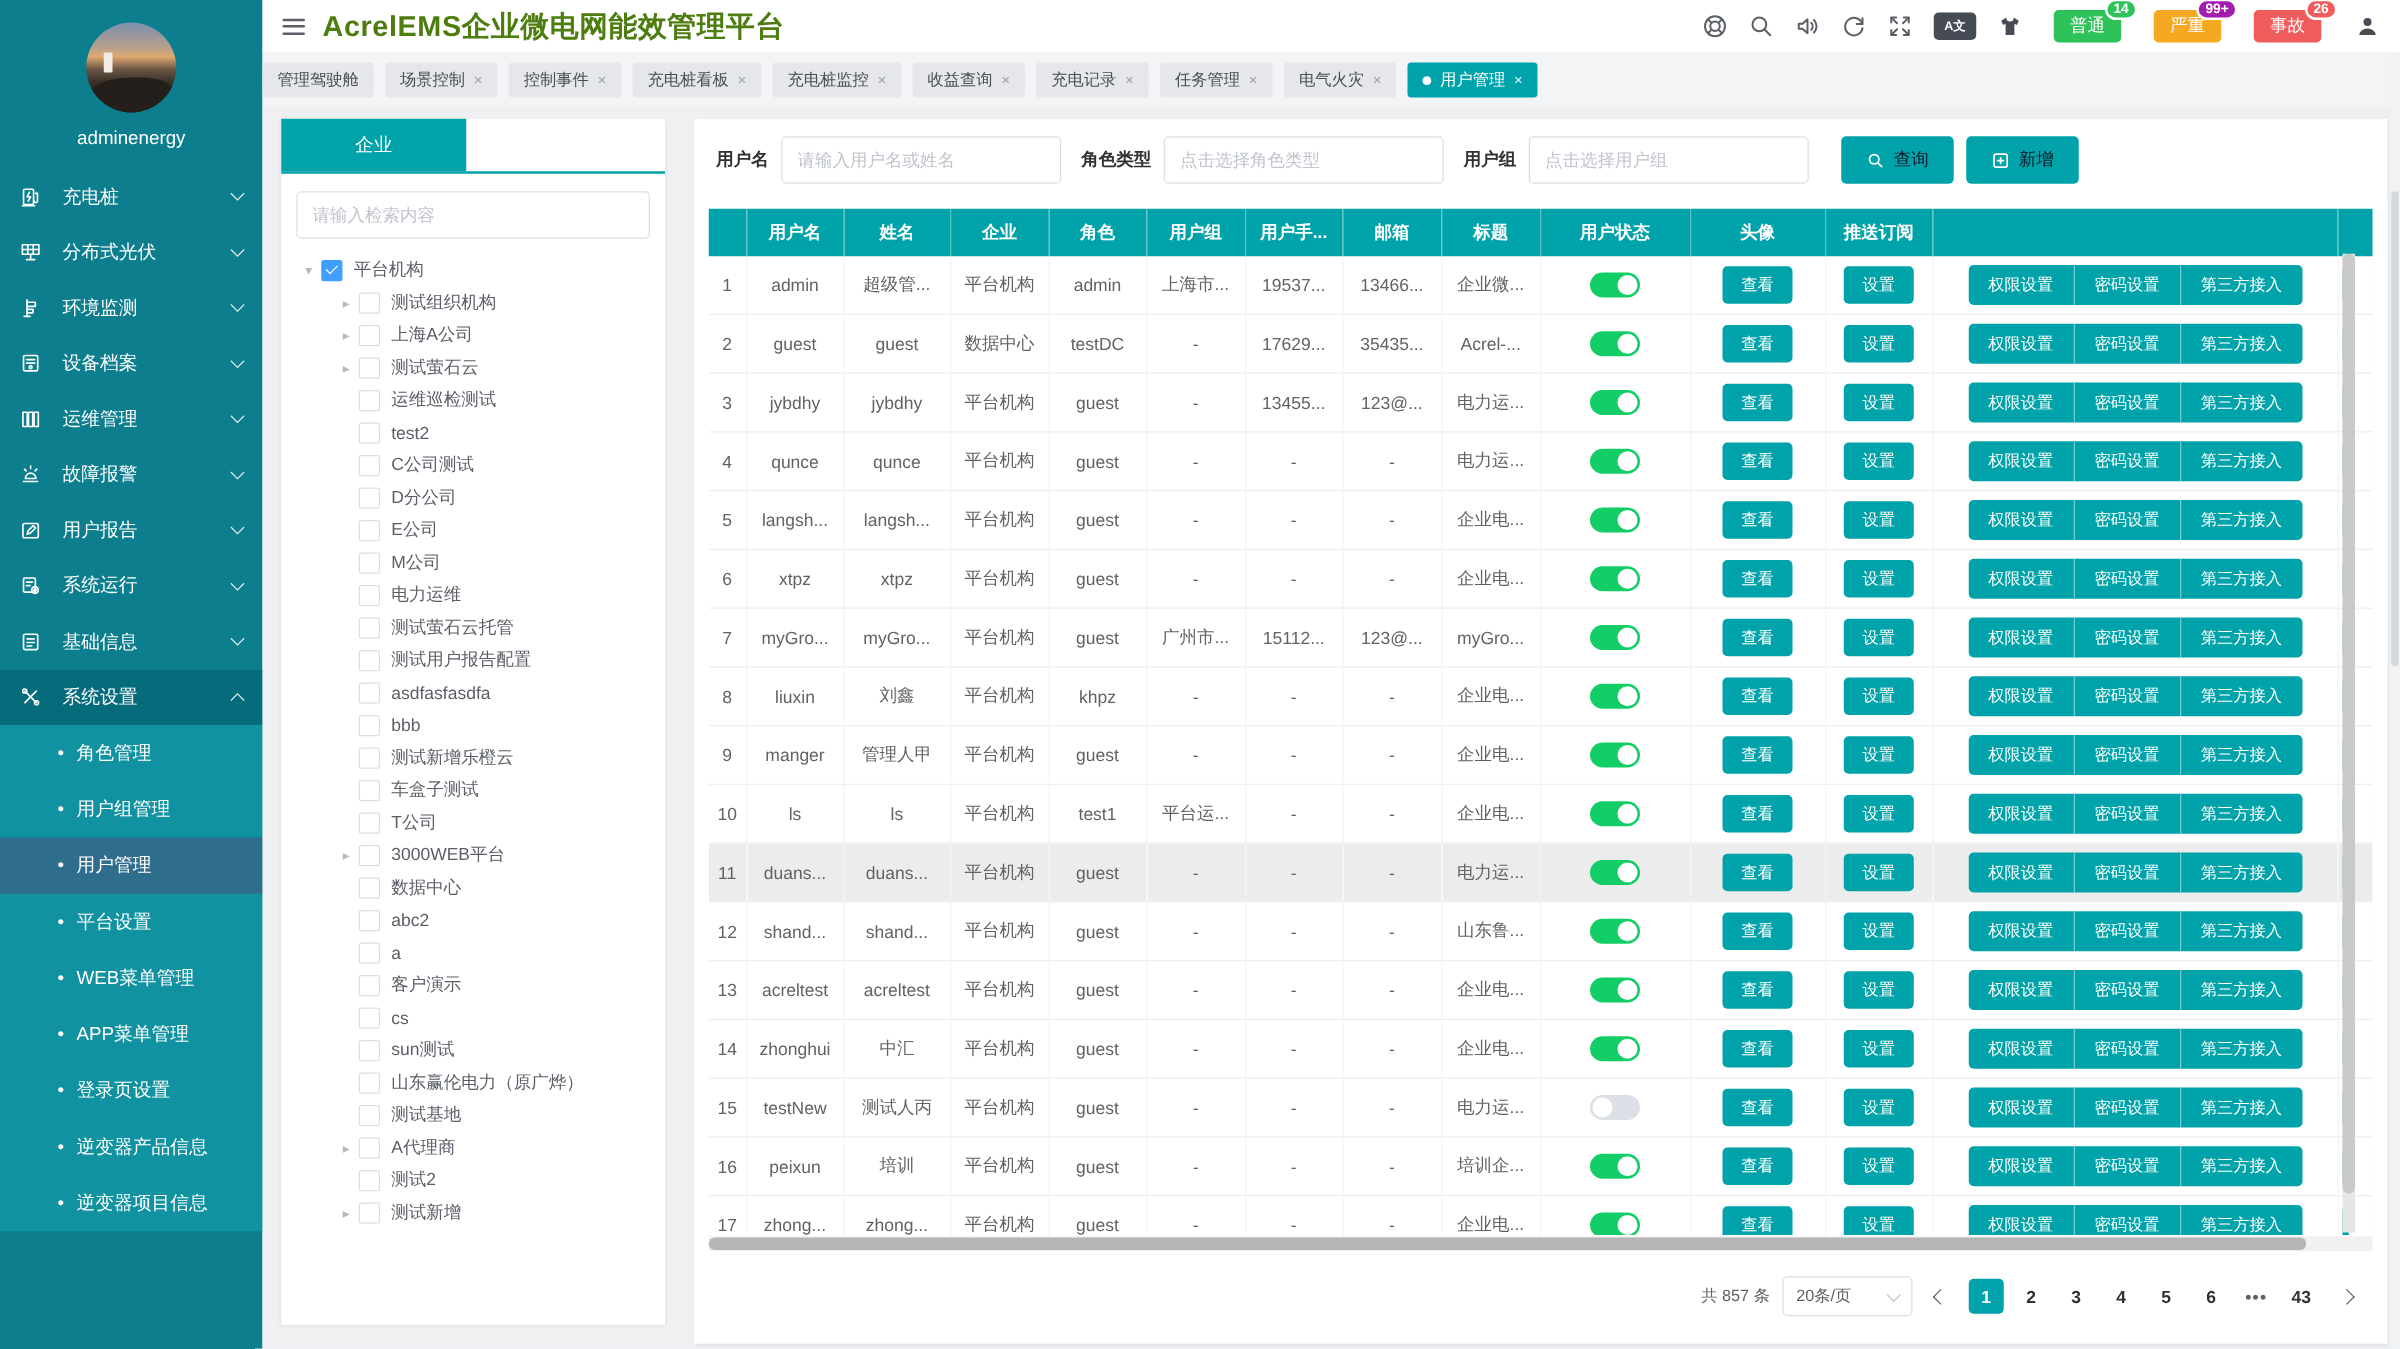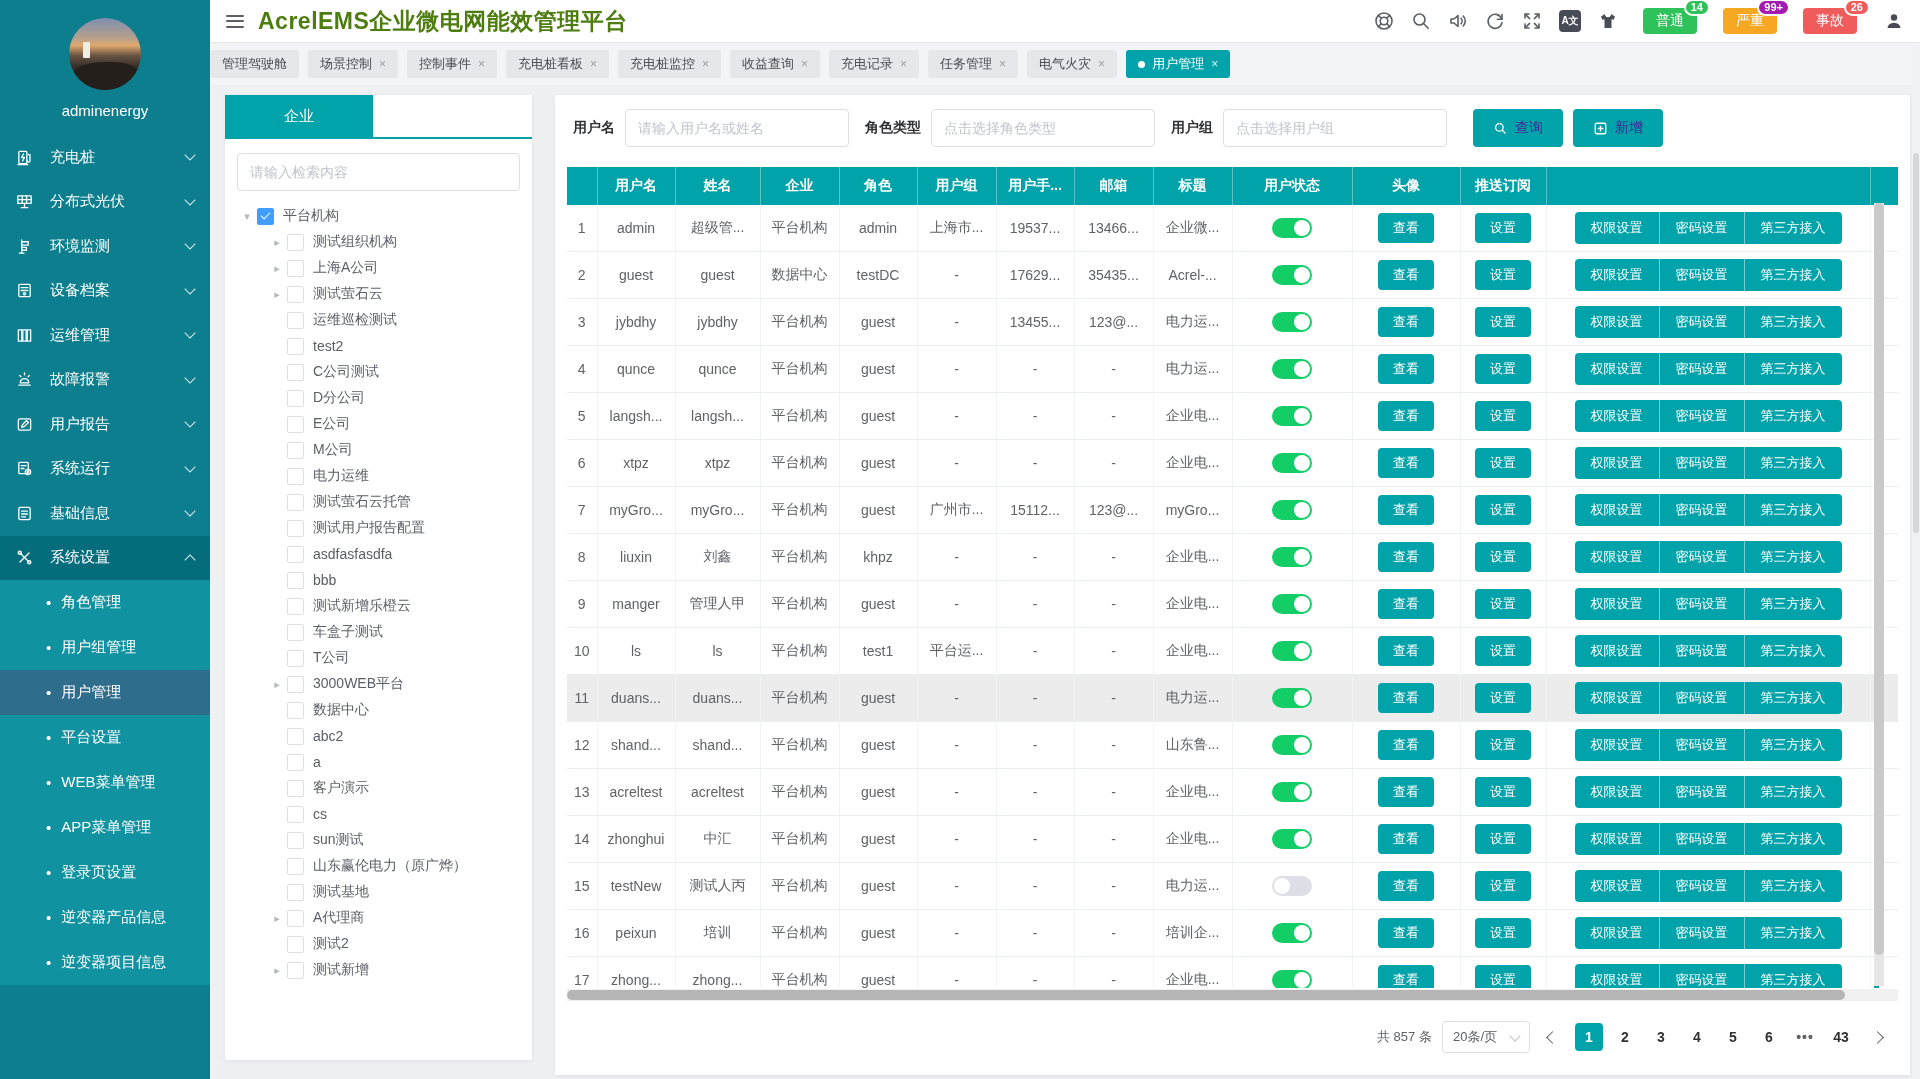--- a/index.html
+++ b/index.html
@@ -26,21 +26,21 @@
   
   .topbar{position:absolute;left:210px;top:0;right:0;height:43px;background:#fff;border-bottom:1px solid #e8e8e8;
           display:flex;align-items:center;padding-left:16px;box-sizing:border-box;}
   .hamburger{width:18px;display:flex;flex-direction:column;gap:3.5px;cursor:pointer;}
   .hamburger i{height:2px;background:#5b6066;border-radius:1px;}
   .app-title{color:#4d7c0f;font-size:23px;font-weight:600;margin-left:14px;letter-spacing:.5px;}
   .top-icons{margin-left:auto;display:flex;align-items:center;gap:17px;padding-right:16px;}
   .tico{width:20px;height:20px;cursor:pointer;}
   .tico svg{width:20px;height:20px;stroke:#5b6066;fill:none;stroke-width:1.6;stroke-linecap:round;stroke-linejoin:round;}
   .tico.fill svg{fill:#464b55;stroke:none;}
-  .trans{width:22px;height:22px;background:#464b55;color:#fff;border-radius:4px;font-size:10px;font-weight:700;
+  .trans{width:34px;height:22px;background:#464b55;color:#fff;border-radius:4px;font-size:10px;font-weight:700;
          display:flex;align-items:center;justify-content:center;cursor:pointer;}
   .alert-btn{position:relative;color:#fff;font-size:14px;padding:4px 13px;border-radius:4px;cursor:pointer;margin-left:4px;}
   .alert-btn .cnt{position:absolute;top:-9px;right:-13px;border:2px solid #fff;border-radius:10px;
                   font-size:11px;line-height:13px;padding:0 5px;font-weight:700;}
   .a-normal{background:#2fc25b;} .a-normal .cnt{background:#2fc25b;}
   .a-severe{background:#f7a823;} .a-severe .cnt{background:#a21caf;}
   .a-accident{background:#f05b5b;} .a-accident .cnt{background:#f05b5b;}
   
   .tabbar{position:absolute;left:210px;top:43px;right:0;height:42px;background:#f3f4f6;display:flex;align-items:center;
           gap:9px;box-sizing:border-box;}
@@ -68,21 +68,21 @@
   .cb{width:15px;height:15px;border:1px solid #dcdfe6;border-radius:2px;background:#fff;flex:none;margin:0 9px 0 2px;position:relative;}
   .cb.checked{background:#409eff;border-color:#409eff;}
   .cb.checked::after{content:"";position:absolute;left:4.5px;top:1.5px;width:4px;height:8px;border-right:1.6px solid #fff;
                      border-bottom:1.6px solid #fff;transform:rotate(45deg);}
   
   .table-card{left:345px;top:10px;right:10px;height:980px;}
   .filter-row{display:flex;align-items:center;padding:14px 12px 12px;gap:10px;}
   .f-label{font-size:14px;font-weight:700;color:#303133;white-space:nowrap;margin-left:6px;}
   .f-input{width:198px;height:36px;border:1px solid #dcdfe6;border-radius:4px;padding:0 12px;font-size:14px;outline:none;color:#606266;}
   .f-input::placeholder{color:#c0c4cc;}
-  .btn{height:38px;background:#00a3a9;color:#4c1d95;border:none;border-radius:4px;font-size:14px;padding:0 20px;
+  .btn{height:38px;background:#00a3a9;color:#0f172a;border:none;border-radius:4px;font-size:14px;padding:0 20px;
        display:inline-flex;align-items:center;gap:7px;cursor:pointer;}
   .btn svg{width:15px;height:15px;stroke:#fff;fill:none;stroke-width:1.8;stroke-linecap:round;}
   .btn-query{margin-left:16px;}
   .table-wrap{position:relative;margin:8px 12px 0;width:1331px;}
   table{border-collapse:collapse;table-layout:fixed;width:1331px;}
   thead th{background:#00a3a9;color:#fff;font-size:14px;font-weight:600;height:36px;border-right:1px solid rgba(255,255,255,.35);}
   thead th:last-child{border-right:none;}
   .tbody-clip{height:783px;overflow:hidden;}
   tbody td{height:44px;text-align:center;font-size:14px;color:#606266;border-bottom:1px solid #ebeef5;
            border-right:1px solid #f2f3f5;overflow:hidden;white-space:nowrap;}
@@ -95,21 +95,21 @@
   .btn-group{display:inline-flex;background:#00a3a9;border-radius:4px;overflow:hidden;}
   .bg-seg{padding:7px 16px;color:#fff;font-size:13px;border-right:1px solid rgba(255,255,255,.45);cursor:pointer;white-space:nowrap;}
   .bg-seg:last-child{border-right:none;}
   .sliver{width:5px;height:28px;background:#00a3a9;border-radius:2px;margin-left:2px;}
   .vscroll{position:absolute;right:14px;top:36px;width:10px;height:783px;background:#e6e6e6;}
   .vscroll .vthumb{position:absolute;top:0;left:0;width:10px;height:96%;background:#c9c9c9;border-radius:5px;}
   .hscroll{position:relative;height:12px;background:#f1f1f1;margin-top:1px;}
   .hscroll .thumb{position:absolute;left:0;top:1px;height:10px;width:96%;background:#b5b5b5;border-radius:5px;}
   
   .pager{display:flex;align-items:center;justify-content:flex-end;gap:10px;padding:20px 24px 0;font-size:13px;color:#606266;}
-  .psize{display:flex;align-items:center;gap:14px;border:1px solid #dcdfe6;border-radius:4px;height:30px;padding:0 10px;cursor:pointer;}
+  .psize{display:flex;align-items:center;gap:30px;border:1px solid #dcdfe6;border-radius:4px;height:30px;padding:0 10px;cursor:pointer;}
   .pchev{width:7px;height:7px;border-right:1.5px solid #c0c4cc;border-bottom:1.5px solid #c0c4cc;transform:rotate(45deg);margin-top:-3px;}
   .parrow{width:8px;height:8px;border-right:1.8px solid #606266;border-bottom:1.8px solid #606266;cursor:pointer;}
   .parrow.prev{transform:rotate(135deg);}
   .parrow.next{transform:rotate(-45deg);}
   .page{min-width:28px;height:28px;line-height:28px;text-align:center;font-size:14px;font-weight:700;color:#303133;
         border-radius:4px;cursor:pointer;}
   .page.active{background:#00a3a9;color:#fff;}
   .page.dots{color:#606266;letter-spacing:1px;cursor:default;}
   
   .page-scroll{position:absolute;right:0;top:43px;width:8px;bottom:0;background:#f0f2f4;}

